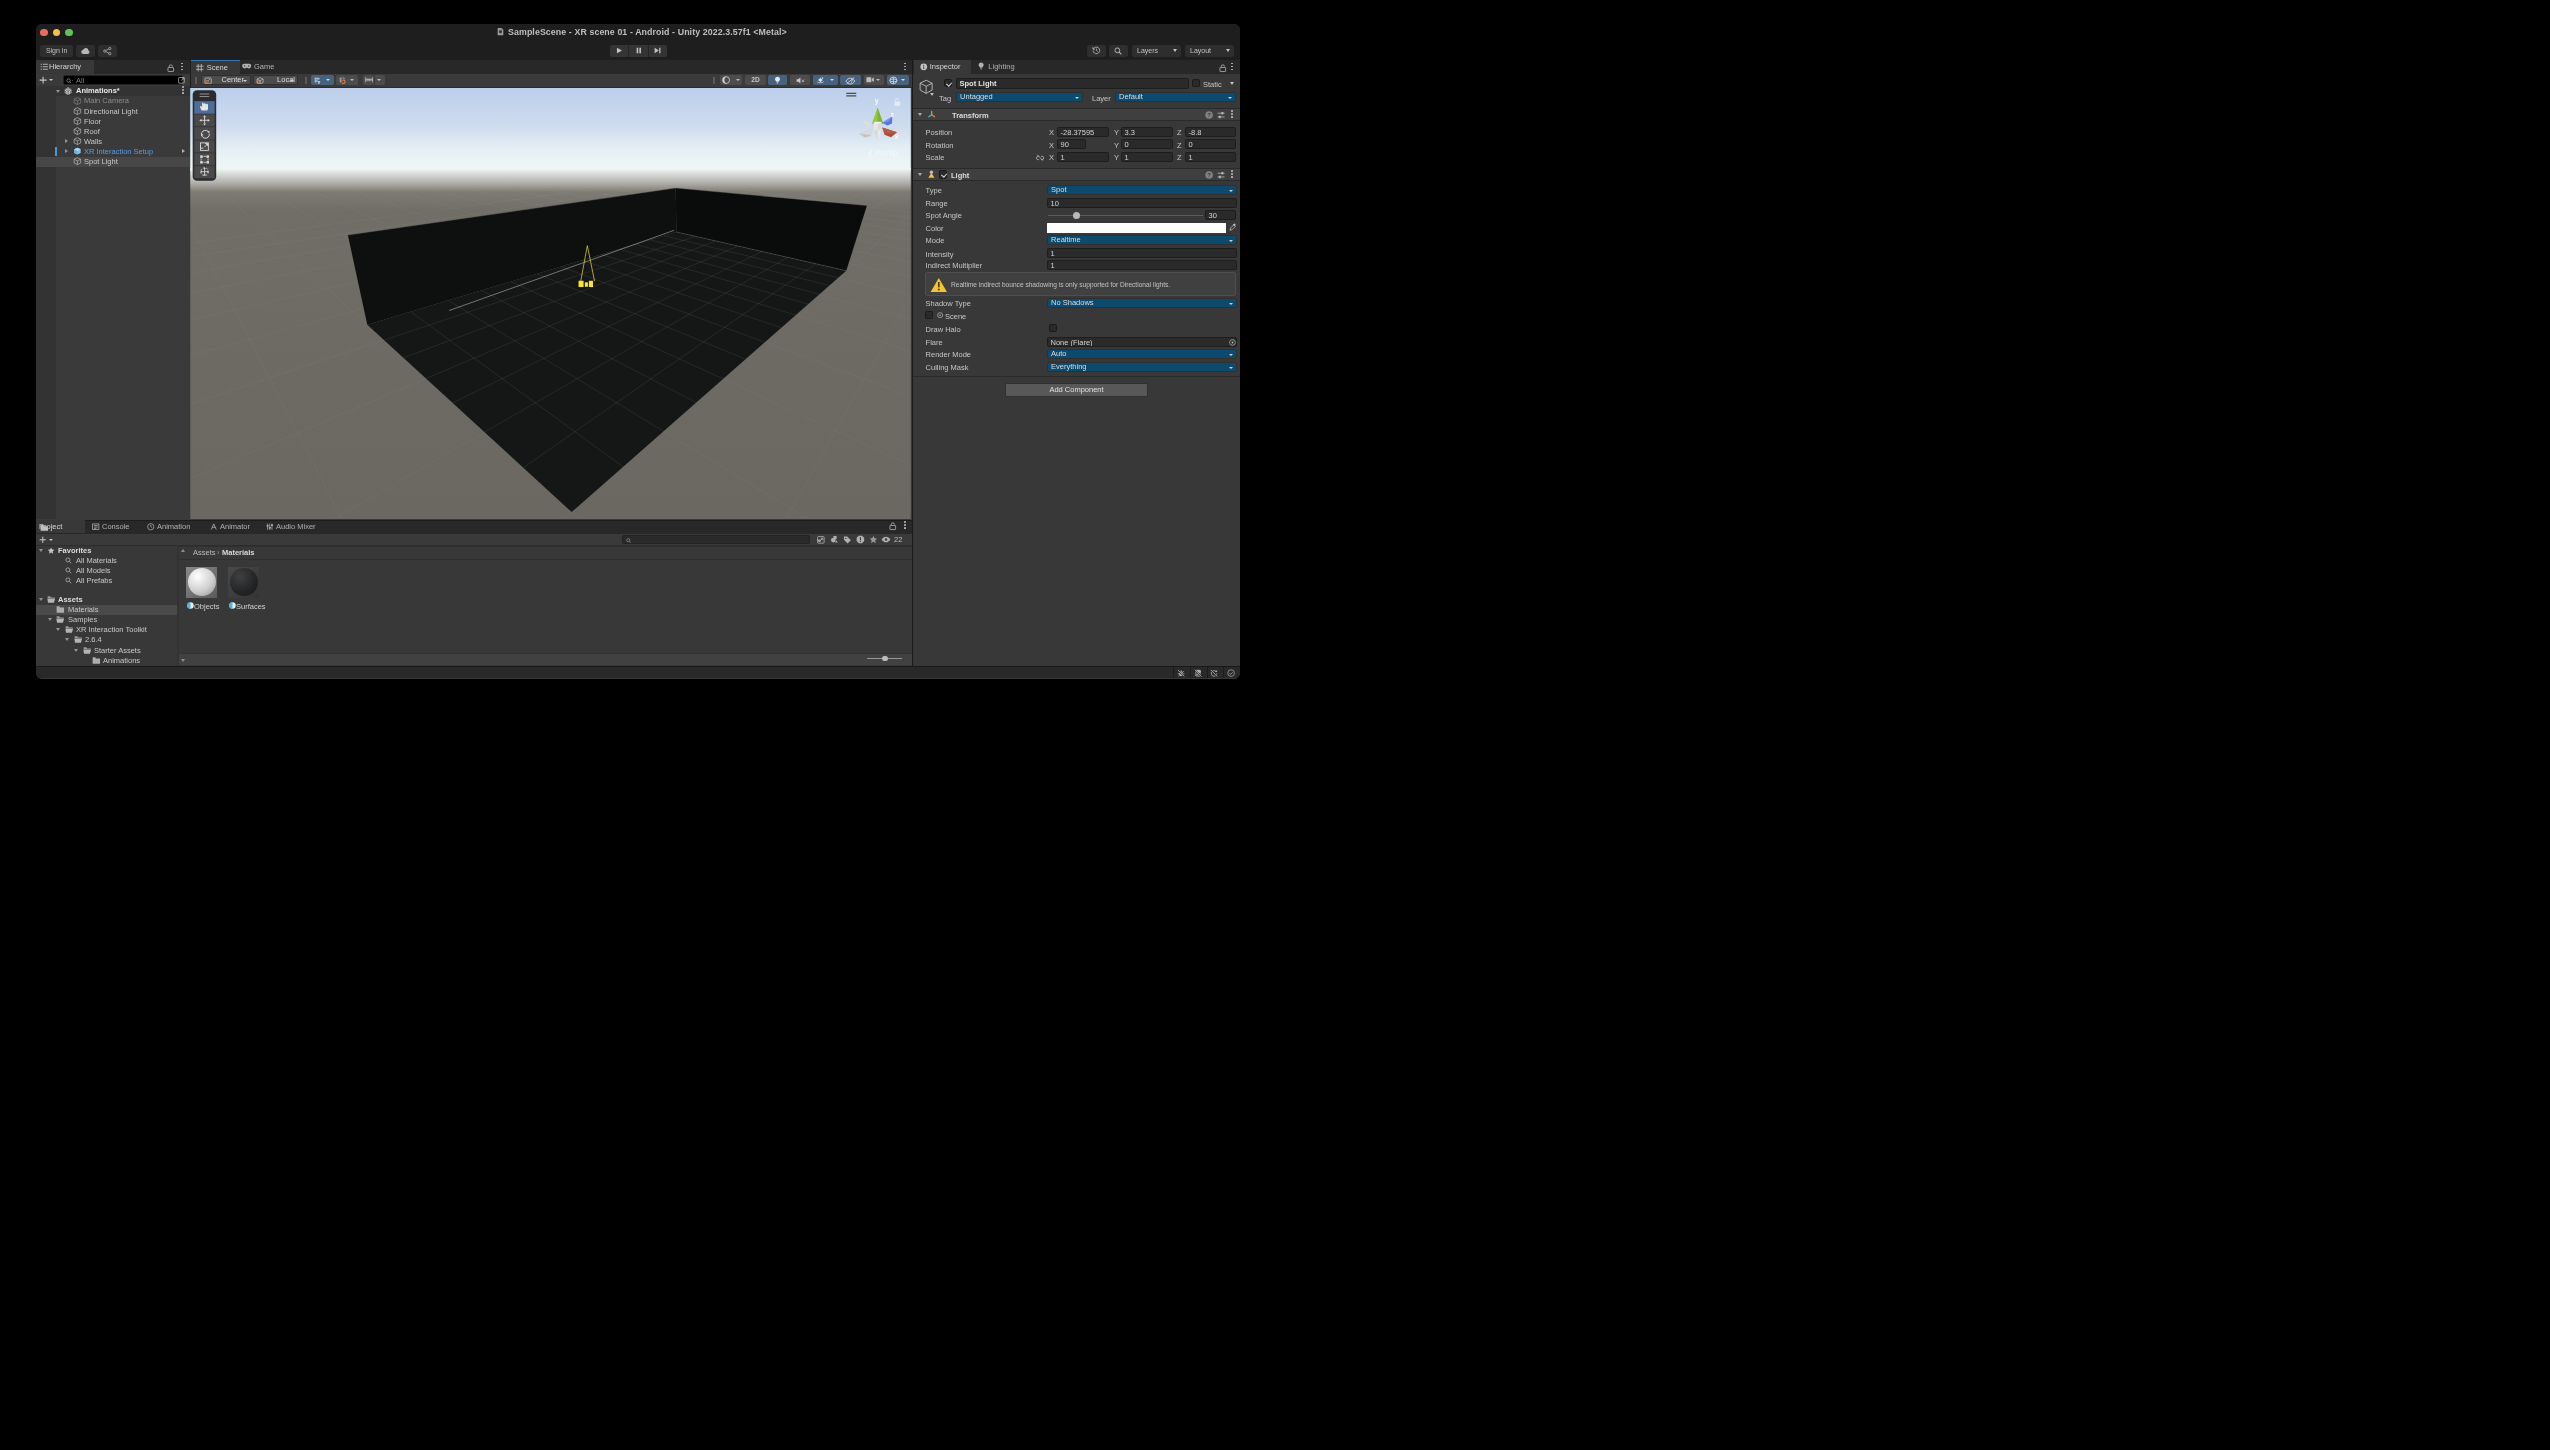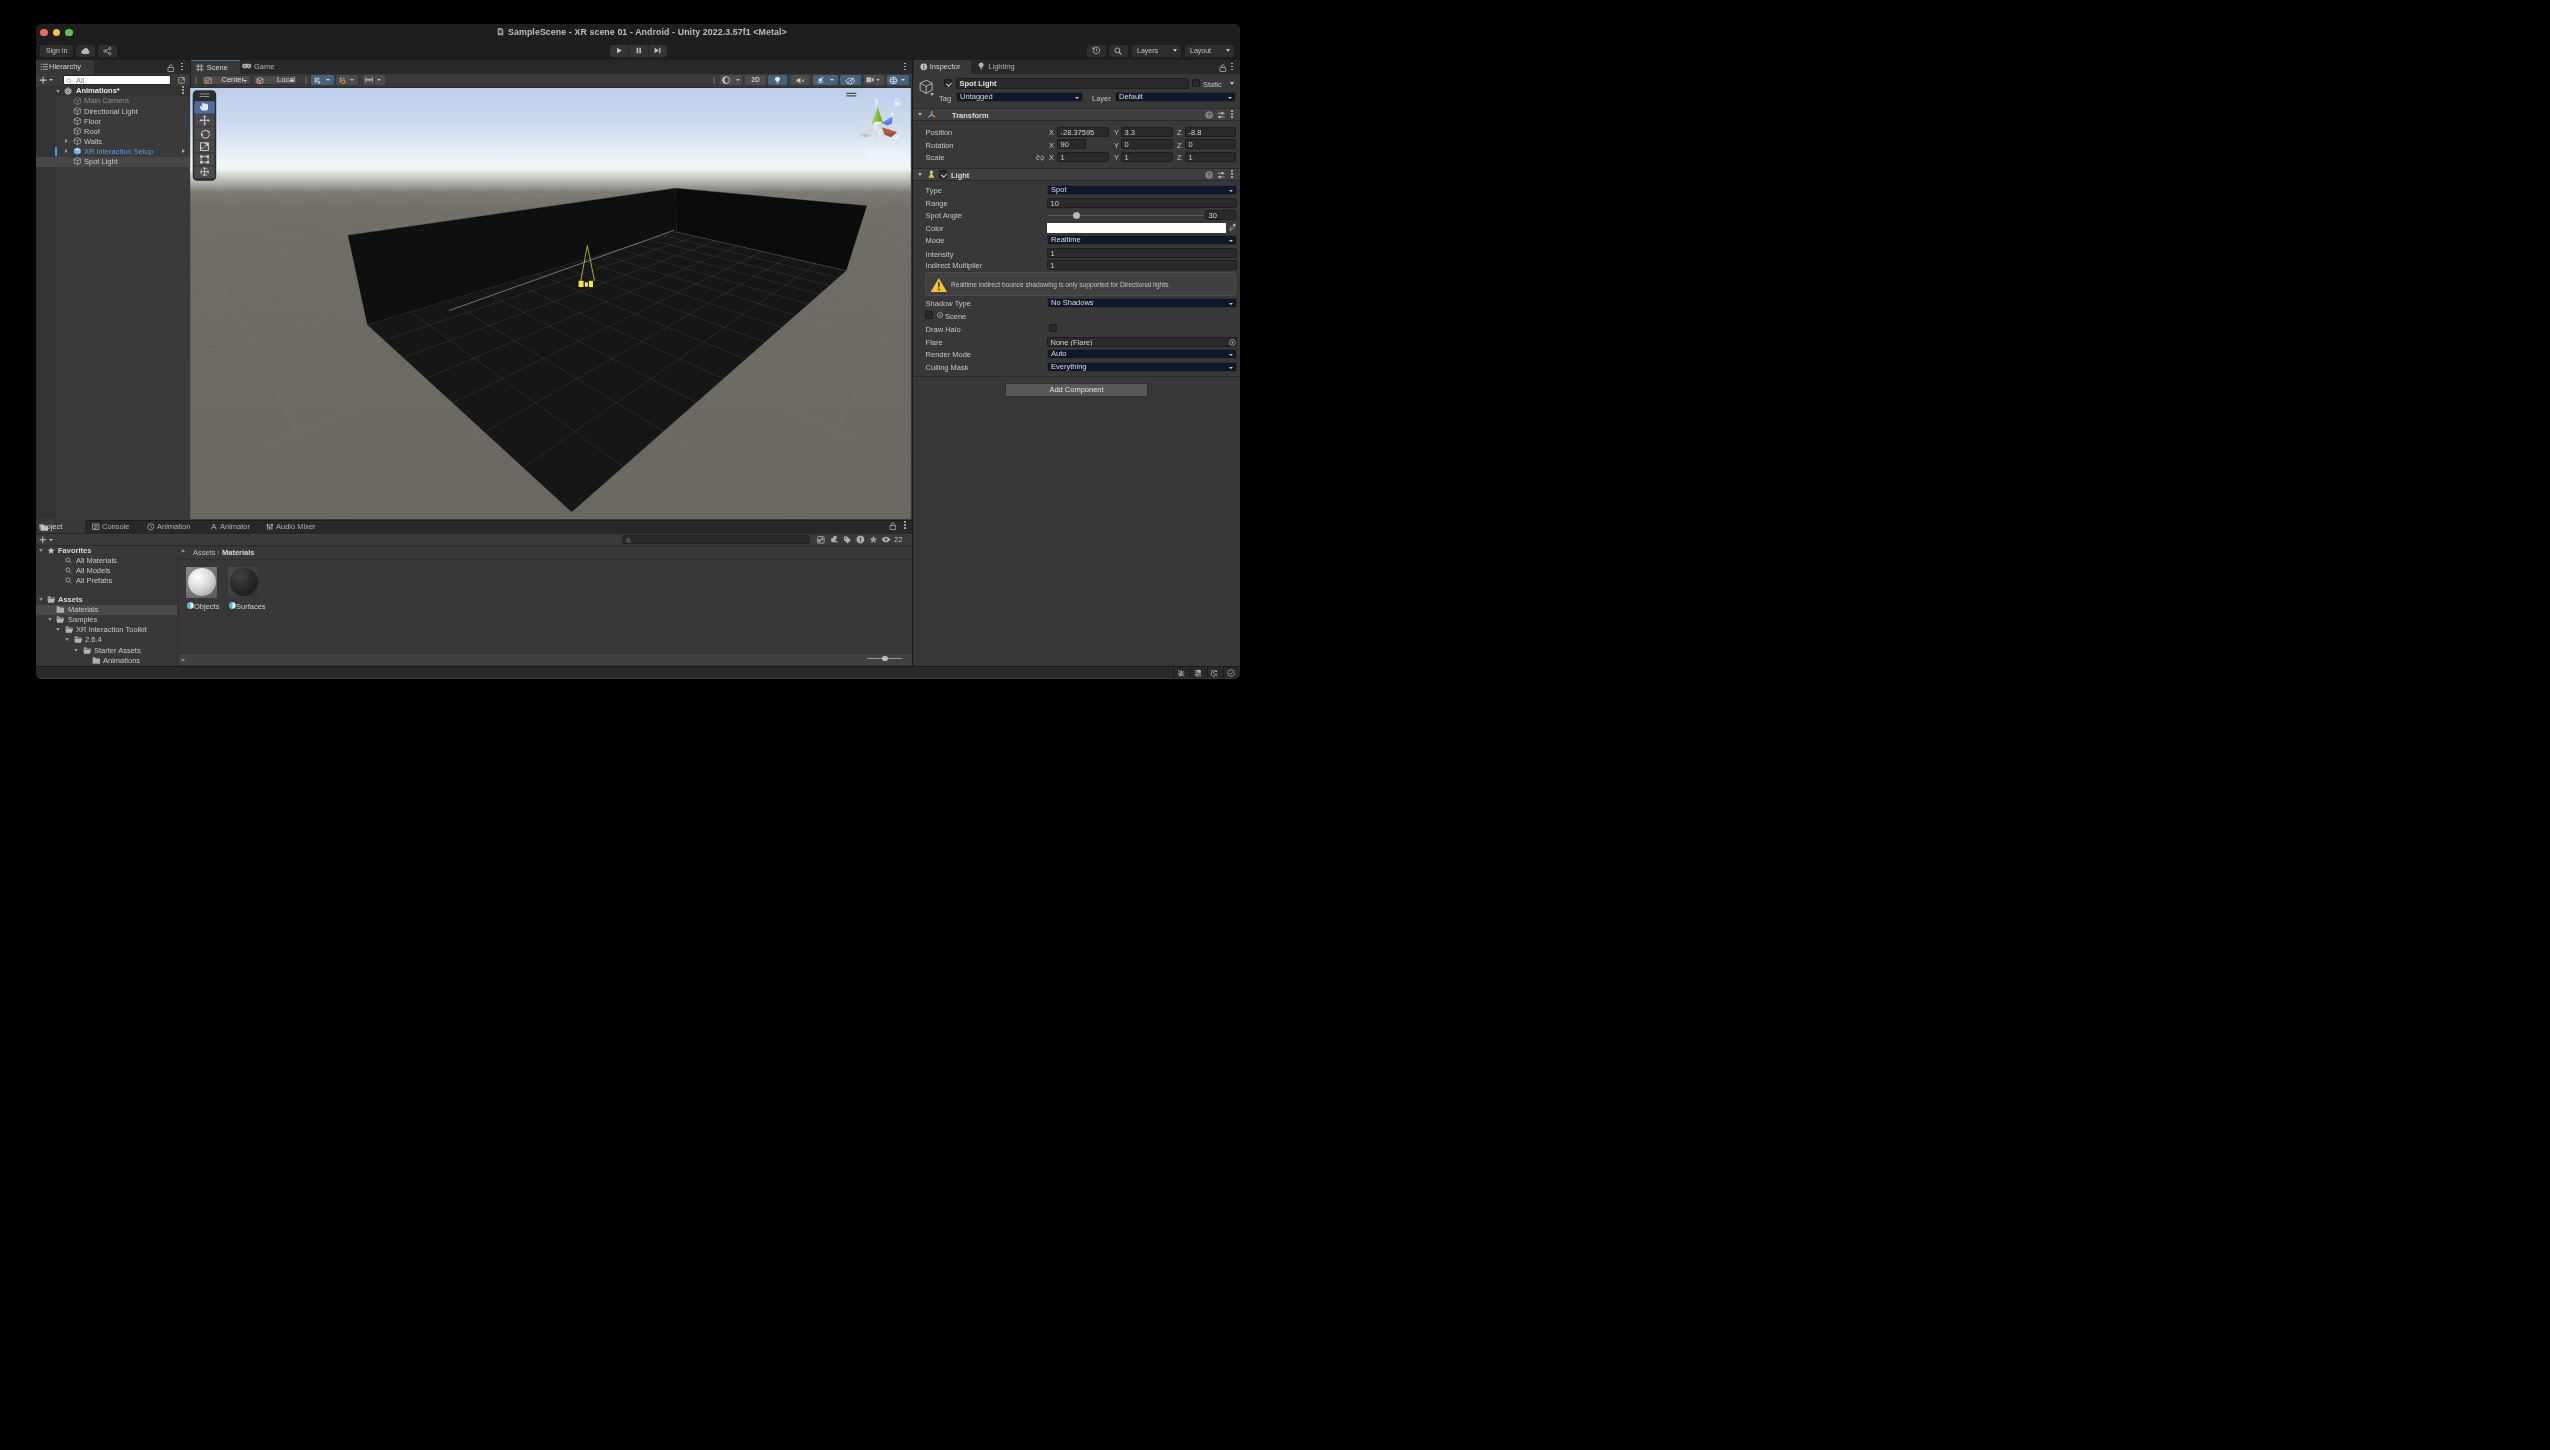--- a/index.html
+++ b/index.html
@@ -11,21 +11,21 @@
 .btn{background:#2e2e2e;border-radius:2.5px;color:#c2c2c2;display:flex;align-items:center;justify-content:center;font-size:7px}
 .tabstrip{background:#282828}
 .tab{position:absolute;top:0;height:100%;background:#383838;display:flex;align-items:center;color:#d6d6d6}
 .panel{background:#383838}
 .ptool{background:#3a3a3a;border-bottom:0.6px solid #2d2d2d}
 .row{position:absolute;left:0;width:100%;height:10px;line-height:10px;white-space:nowrap}
 .dim{color:#8b8b8b}
 .tri{position:absolute;width:0;height:0;border-left:2.8px solid transparent;border-right:2.8px solid transparent;border-top:3.8px solid #939393;top:3.5px}
 .trir{position:absolute;width:0;height:0;border-top:2.8px solid transparent;border-bottom:2.8px solid transparent;border-left:3.8px solid #939393;top:2.5px}
 .fld{position:absolute;background:#2a2a2a;border:0.6px solid #1d1d1d;border-radius:1.6px;color:#d2d2d2;line-height:9.4px;padding-left:2.5px;overflow:hidden}
-.dd{position:absolute;background:#0f172a;border:0.6px solid #2f2f2f;border-radius:1.9px;color:#dedede;line-height:8.8px;padding-left:3.1px;overflow:hidden}
+.dd{position:absolute;background:#0c4a6e;border:0.6px solid #2f2f2f;border-radius:1.9px;color:#dedede;line-height:8.8px;padding-left:3.1px;overflow:hidden}
 .dd:after{content:"";position:absolute;right:3.1px;top:4.1px;border-left:2.5px solid transparent;border-right:2.5px solid transparent;border-top:2.8px solid #cfcfcf}
 .cb{position:absolute;width:8.2px;height:8.2px;background:#2a2a2a;border:0.6px solid #1a1a1a;border-radius:1.6px}
 .ck:after{content:"";position:absolute;left:1.6px;top:0.6px;width:2.8px;height:4.4px;border:solid #dcdcdc;border-width:0 1.3px 1.3px 0;transform:rotate(42deg)}
 .lbl{position:absolute;color:#c6c6c6}
 .kebab{position:absolute;width:1.9px;height:1.9px;border-radius:50%;background:#bdbdbd;box-shadow:0 3.1px 0 #bdbdbd,0 -3.1px 0 #bdbdbd}
 svg{display:block;overflow:visible}
 .icon{position:absolute}
 </style></head>
 <body>
 <div id="win">
@@ -147,21 +147,21 @@
         <path d="M3.5 5.5V4a2.6 2.6 0 0 1 5.2 0"></path>
       </g>
     </svg>
 <div class="a kebab" style="left:1195px;top:42px"></div>
 <div class="a panel" style="left:0;top:50px;width:154px;height:446px;background:#3a3a3a">
  <div class="a ptool" style="left:0;top:0;width:100%;height:13px">
   <svg class="a" style="left:3.1px;top:2.5px" width="8.2" height="8.2" viewBox="0 0 13 13">
           <path d="M6.5 1v11M1 6.5h11" stroke="#c6c6c6" stroke-width="1.7"></path>
         </svg>
   <span class="a" style="left:13px;top:5px;border-left:2.4px solid transparent;border-right:2.4px solid transparent;border-top:2.8px solid #c6c6c6"></span>
-  <div class="a" style="left:27px;top:1.3px;width:108px;height:10px;background:#ffffff;border:0.6px solid #222;border-radius:1.9px">
+  <div class="a" style="left:27px;top:1.3px;width:120px;height:10px;background:#000000;border:0.6px solid #222;border-radius:1.9px">
     <svg class="a" style="left:1.9px;top:1.9px" width="8.2" height="6.3" viewBox="0 0 13 10">
             <circle cx="4" cy="4" r="2.7" fill="none" stroke="#969696" stroke-width="1.2"></circle>
             <path d="M6 6l2.2 2.2" stroke="#969696" stroke-width="1.2"></path>
             <path d="M9.2 3.2l1.7 0-0.85 1.4z" fill="#969696"></path>
           </svg>
     <span class="a" style="left:12px;top:0.6px;color:#7e7e7e">All</span>
   </div>
   <svg class="a" style="left:142px;top:1.9px" width="8.8" height="8.8" viewBox="0 0 14 14">
           <g fill="none" stroke="#b6b6b6" stroke-width="1.2">
             <rect x="1" y="4" width="9" height="9" rx="1"></rect>

